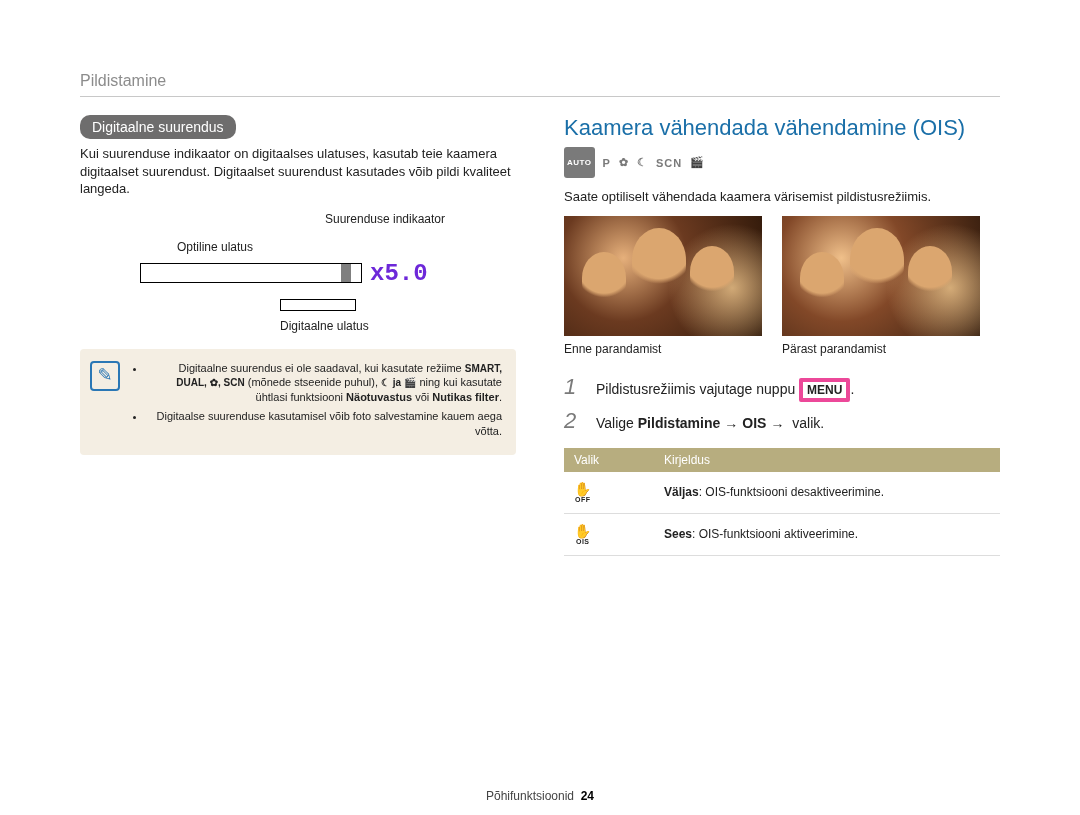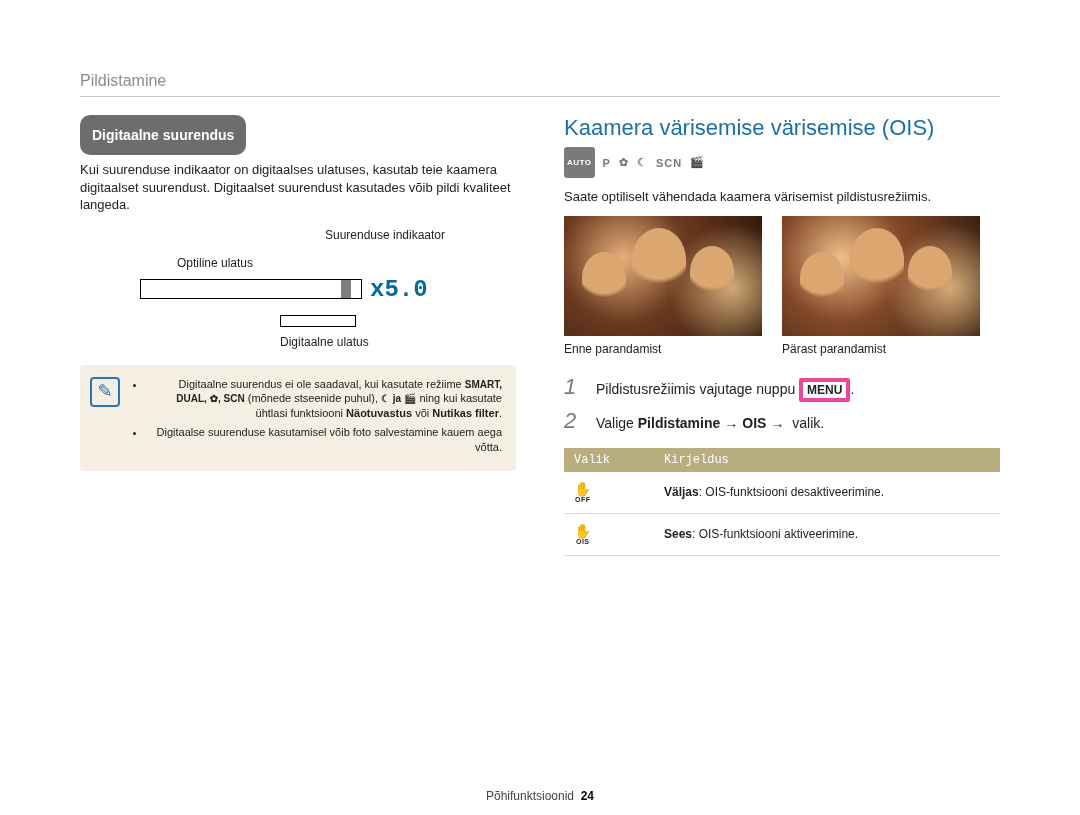--- a/index.html
+++ b/index.html
@@ -25,23 +25,23 @@
     gap: 48px;
   }
   .col {
     flex: 1;
     min-width: 0;
   }
   .pill {
     display: inline-block;
     background: #6e6d6d;
     color: #fff;
-    font-weight: bold;
+    font-weight: normal;
     font-size: 14px;
-    padding: 12px 12px;
+    padding: 4px 12px;
     border-radius: 10px;
     margin-bottom: 6px;
   }
   .body-text {
     font-size: 13px;
     line-height: 1.35;
   }
   .zoom-diagram {
     margin: 14px 0 16px 60px;
     position: relative;
@@ -80,21 +80,21 @@
     height: 10px;
     width: 74px;
     margin-top: 12px;
     margin-left: 140px;
     background: #fff;
   }
   .zoom-text {
     font-family: "Courier New", monospace;
     font-size: 24px;
     font-weight: bold;
-    color: #0369a1;
+    color: #6d28d9;
   }
   .note-box {
     background: #f4eee3;
     border-radius: 4px;
     padding: 12px 14px 12px 52px;
     position: relative;
     font-size: 11px;
     line-height: 1.35;
     margin-top: 10px;
   }
@@ -215,21 +215,20 @@
     border-collapse: collapse;
     margin-top: 14px;
     font-size: 12px;
   }
   .opt-table th {
     background: #b7ad7f;
     color: #fff;
     font-weight: normal;
     text-align: left;
     padding: 5px 10px;
-    font-family: Liberation Mono, monospace;
   }
   .opt-table th:first-child { width: 70px; }
   .opt-table td {
     padding: 10px 10px;
     border-bottom: 1px solid #ddd;
     vertical-align: middle;
   }
   .hand-icon {
     display: inline-flex;
     flex-direction: column;
@@ -284,21 +283,21 @@
       <ul>
         <li>
           <span>Digitaalne suurendus ei ole saadaval, kui kasutate režiime </span><span class="inline-icons">SMART, DUAL, ✿, SCN</span><span> (mõnede stseenide puhul), </span><span class="inline-icons">☾ ja 🎬</span><span> ning kui kasutate ühtlasi funktsiooni </span><span class="b">Näotuvastus</span><span> või </span><span class="b">Nutikas filter</span>.
         </li>
         <li>Digitaalse suurenduse kasutamisel võib foto salvestamine kauem aega võtta.</li>
       </ul>
     </div>
   </div>
 
   <div class="col">
-    <div class="h2">Kaamera värisemise värisemise (OIS)</div>
+    <div class="h2">Kaamera vähendada vähendamine (OIS)</div>
     <div class="mode-row">
       <span class="mode-auto">AUTO</span>
       <span>P</span>
       <span>✿</span>
       <span>☾</span>
       <span>SCN</span>
       <span>🎬</span>
     </div>
     <div class="body-text">Saate optiliselt vähendada kaamera värisemist pildistusrežiimis.</div>
 

